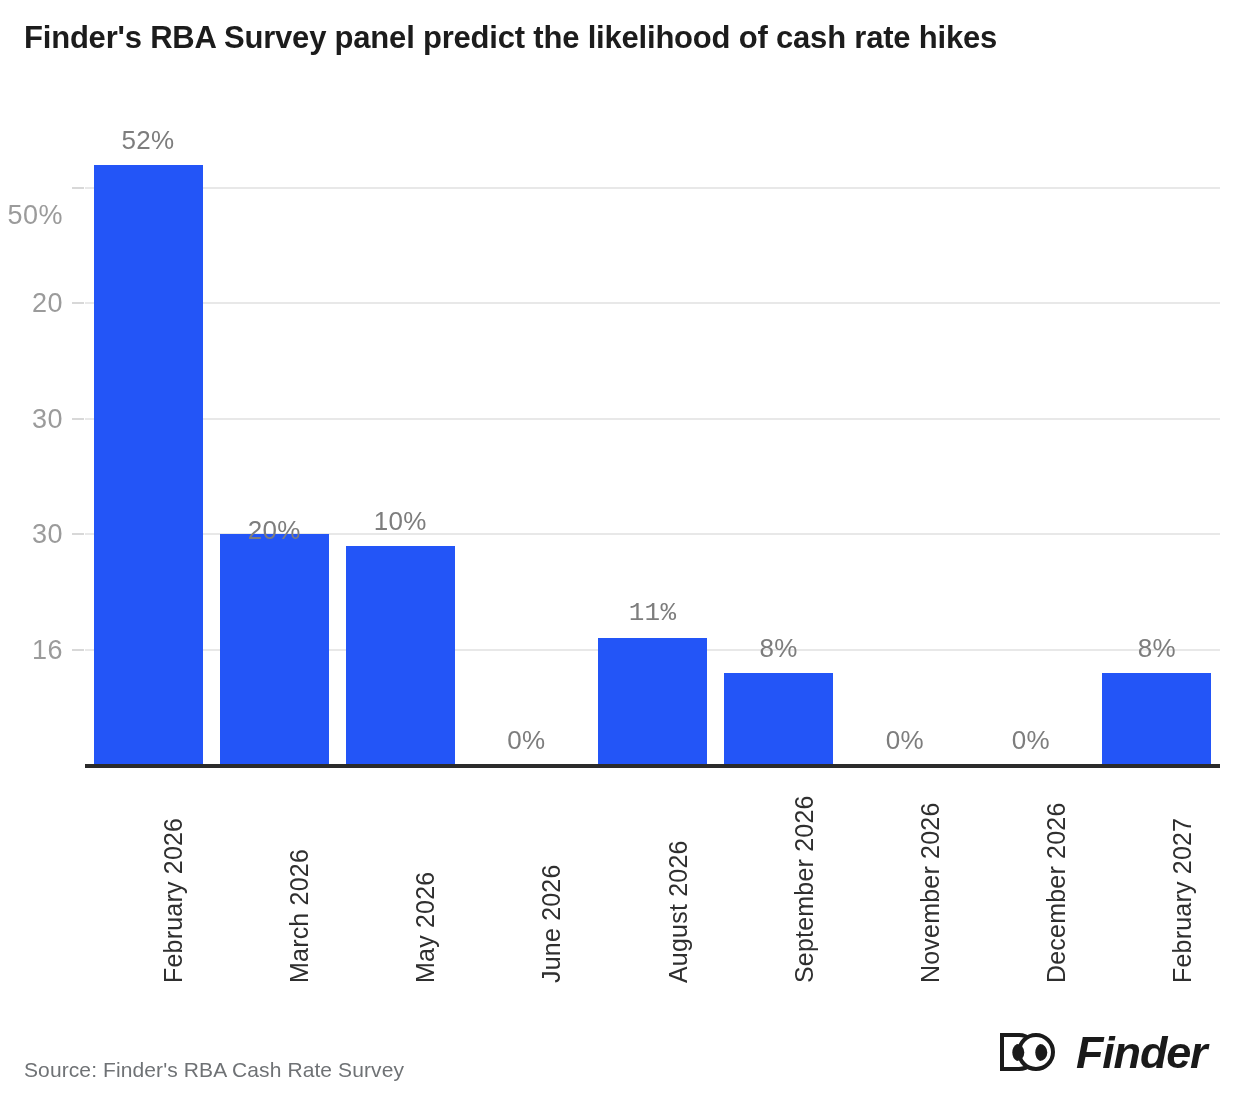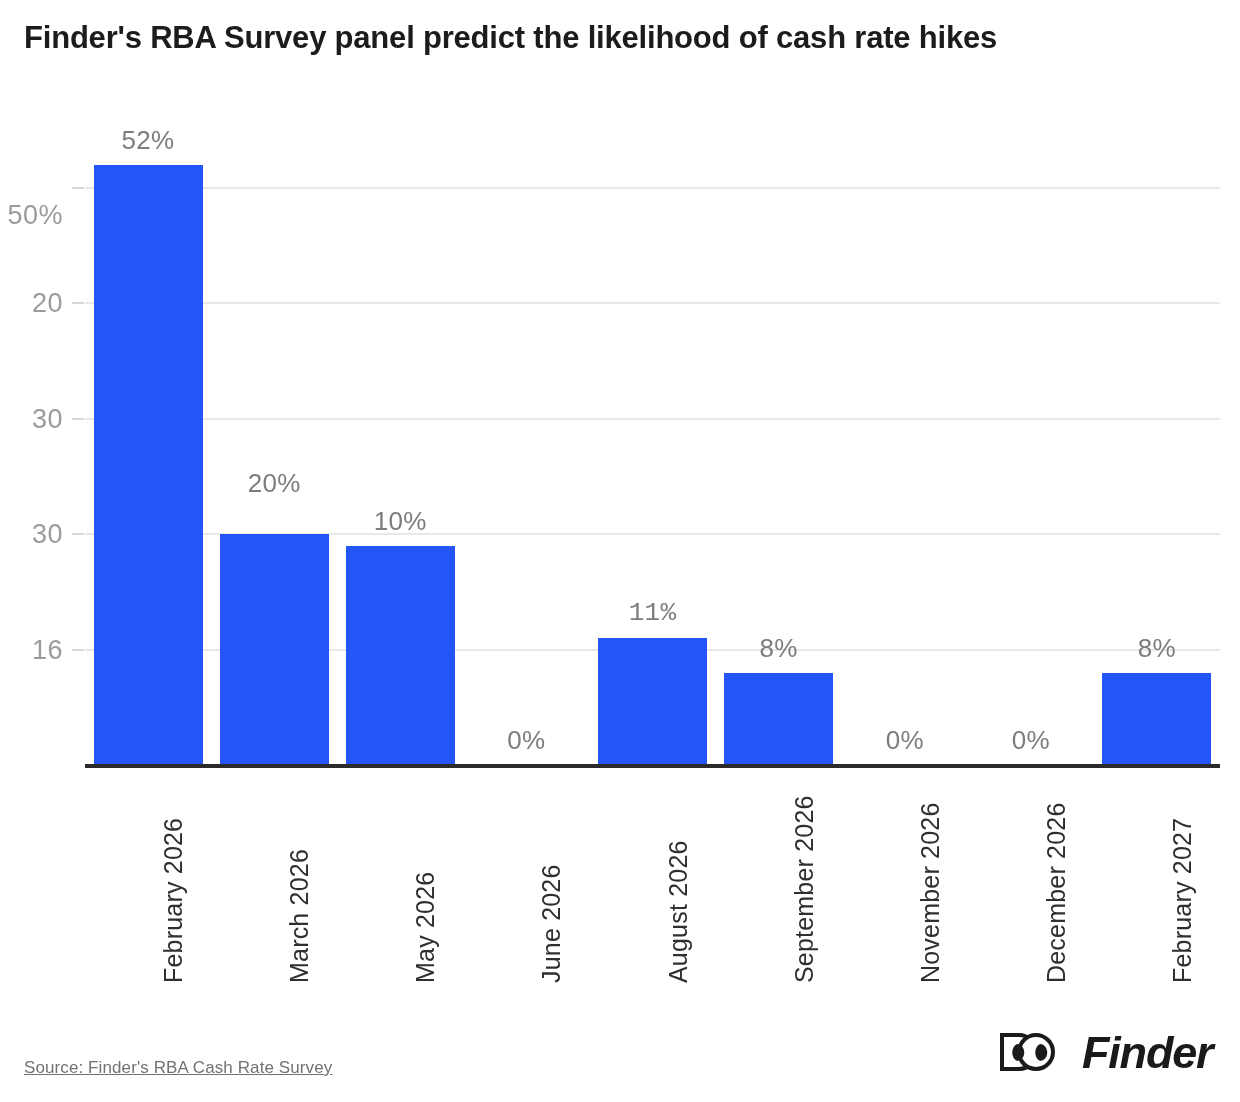--- a/index.html
+++ b/index.html
@@ -90,42 +90,41 @@
     white-space: nowrap;
     transform-origin: left top;
     transform: rotate(-90deg);
   }
 
   
   #source-note {
     position: absolute;
     left: 24px;
     top: 1058px;
-    font-size: 17px;
+    font-size: 21px;
     color: #6f7275;
     letter-spacing: 0.1px;
-    text-decoration: underline;
   }
 
   #brand-logo {
     position: absolute;
     left: 998px;
     top: 1026px;
     width: 220px;
     height: 52px;
     display: flex;
     align-items: center;
   }
   #brand-wordmark {
     font-size: 45px;
     font-weight: bold;
     font-style: italic;
     color: #1a1a1a;
     letter-spacing: -1.2px;
-    margin-left: 16px;
+    margin-left: 10px;
     line-height: 1;
   }
 </style>
 </head>
 <body>
 
 <div id="chart-title">Finder's RBA Survey panel predict the likelihood of cash rate hikes</div>
 
 <div id="plot-area">
   <div id="gridlines-layer">
@@ -137,21 +136,21 @@
       <div class="tick-mark" style="left: 72px; top: 417.8px;"></div>
       <div class="gridline" style="left: 85px; top: 533.2px; width: 1135px;"></div>
       <div class="tick-mark" style="left: 72px; top: 533.2px;"></div>
       <div class="gridline" style="left: 85px; top: 648.6px; width: 1135px;"></div>
       <div class="tick-mark" style="left: 72px; top: 648.6px;"></div>
     </div>
   <div id="bars-layer">
       <div class="bar" style="left: 93.5556px; top: 164.92px; width: 109px; height: 600.08px; background: rgb(35, 85, 247);"></div>
       <div class="bar-value-label" style="left: 71.5556px; width: 153px; top: 126.92px;">52%</div>
       <div class="bar" style="left: 219.667px; top: 534.2px; width: 109px; height: 230.8px; background: rgb(35, 85, 247);"></div>
-      <div class="bar-value-label" style="left: 197.667px; width: 153px; top: 470px;">20%</div>
+      <div class="bar-value-label" style="left: 197.667px; width: 153px; top: 517px;">20%</div>
       <div class="bar" style="left: 345.778px; top: 545.74px; width: 109px; height: 219.26px; background: rgb(35, 85, 247);"></div>
       <div class="bar-value-label" style="left: 323.778px; width: 153px; top: 507.74px;">10%</div>
       <div class="bar-value-label" style="left: 449.889px; width: 153px; top: 727px;">0%</div>
       <div class="bar" style="left: 598px; top: 638.06px; width: 109px; height: 126.94px; background: rgb(35, 85, 247);"></div>
       <div class="bar-value-label" style="left: 576px; width: 153px; top: 600.06px; font-family: Liberation Mono, monospace;">11%</div>
       <div class="bar" style="left: 724.111px; top: 672.68px; width: 109px; height: 92.32px; background: rgb(35, 85, 247);"></div>
       <div class="bar-value-label" style="left: 702.111px; width: 153px; top: 634.68px;">8%</div>
       <div class="bar-value-label" style="left: 828.222px; width: 153px; top: 727px;">0%</div>
       <div class="bar-value-label" style="left: 954.333px; width: 153px; top: 727px;">0%</div>
       <div class="bar" style="left: 1102.44px; top: 672.68px; width: 109px; height: 92.32px; background: rgb(35, 85, 247);"></div>

